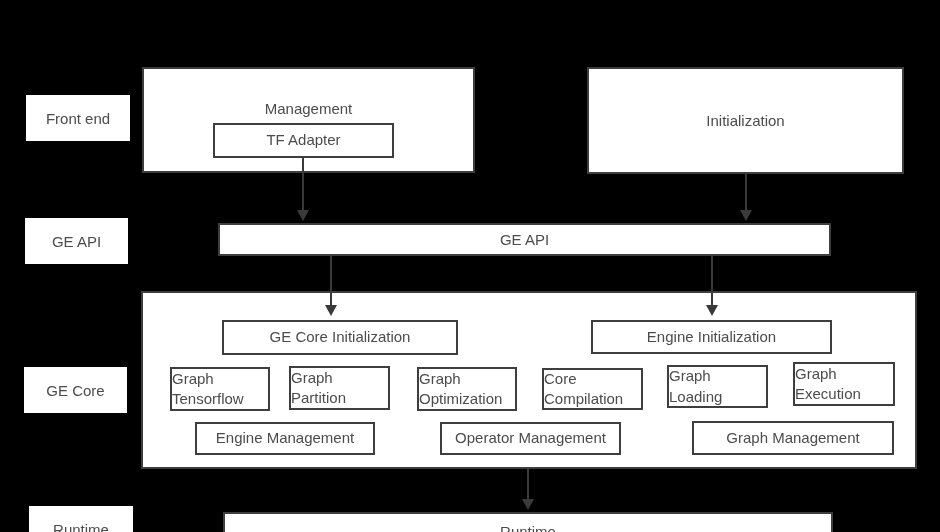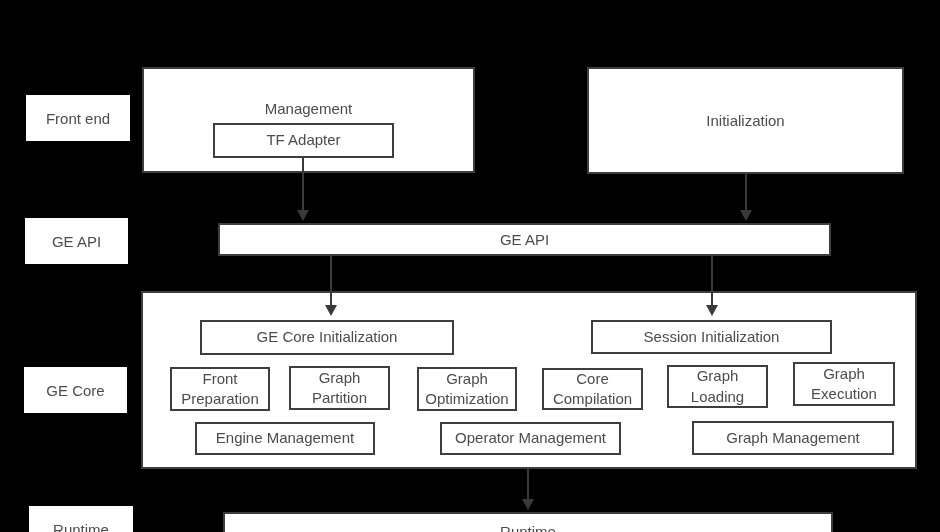--- a/index.html
+++ b/index.html
@@ -28,21 +28,21 @@
   }
   .outer-box{
     background:var(--box-fill);
     border:2px solid var(--box-border);
   }
   .inner-box{
     position:absolute;box-sizing:border-box;
     background:var(--box-fill);
     border:2px solid var(--box-border);
     display:flex;align-items:center;justify-content:center;
-    text-align:center;line-height:1.35;
+    line-height:1.35;
     color:var(--text);
   }
   .bar{
     background:var(--box-fill);
     border:2px solid var(--box-border);
     display:flex;align-items:center;justify-content:center;
     color:var(--text);
   }
   .outer-title{
     text-align:center;
@@ -81,24 +81,24 @@
   </div>
 
   <div class="abs outer-box" style="left:587px;top:23px;width:317px;height:107px">
     <div class="center-title">Initialization</div>
   </div>
 
   <div class="abs bar" style="left:218px;top:179px;width:613px;height:33px">GE API</div>
 
   <div class="abs outer-box" style="left:141px;top:247px;width:776px;height:178px">
 
-    <div class="inner-box" style="left:57px;top:27px;width:254px;height:35px">GE Core Initialization</div>
-    <div class="inner-box" style="left:448px;top:27px;width:241px;height:34px">Session Initialization</div>
+    <div class="inner-box" style="left:79px;top:27px;width:236px;height:35px">GE Core Initialization</div>
+    <div class="inner-box" style="left:448px;top:27px;width:241px;height:34px">Engine Initialization</div>
 
-    <div class="inner-box" style="left:27px;top:74px;width:100px;height:44px">Front Preparation</div>
+    <div class="inner-box" style="left:27px;top:74px;width:100px;height:44px">Graph Tensorflow</div>
     <div class="inner-box" style="left:146px;top:73px;width:101px;height:44px">Graph Partition</div>
     <div class="inner-box" style="left:274px;top:74px;width:100px;height:44px">Graph Optimization</div>
     <div class="inner-box" style="left:399px;top:75px;width:101px;height:42px">Core Compilation</div>
     <div class="inner-box" style="left:524px;top:72px;width:101px;height:43px">Graph Loading</div>
     <div class="inner-box" style="left:650px;top:69px;width:102px;height:44px">Graph Execution</div>
 
     <div class="inner-box" style="left:52px;top:129px;width:180px;height:33px">Engine Management</div>
     <div class="inner-box" style="left:297px;top:129px;width:181px;height:33px">Operator Management</div>
     <div class="inner-box" style="left:549px;top:128px;width:202px;height:34px">Graph Management</div>
   </div>

